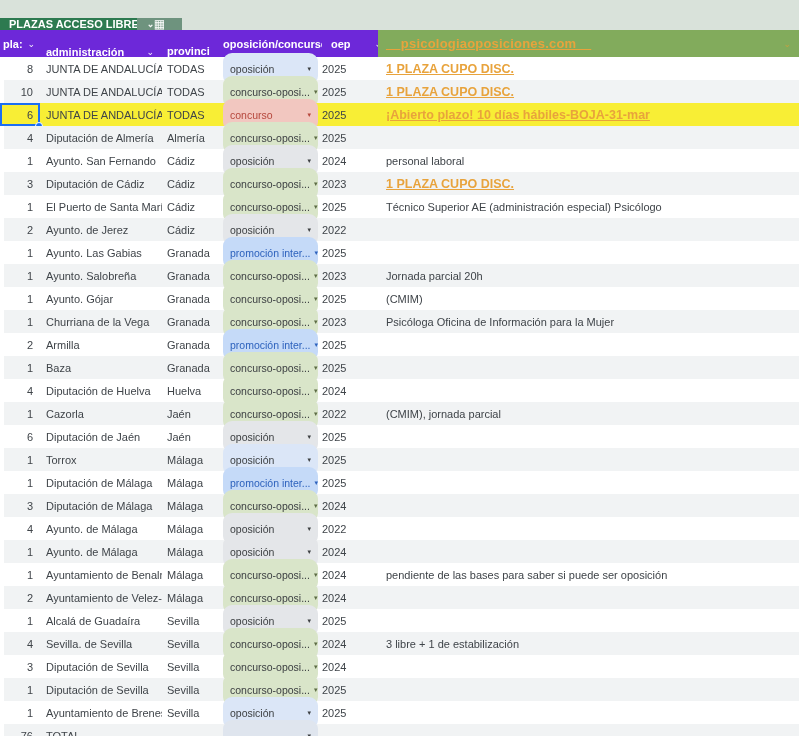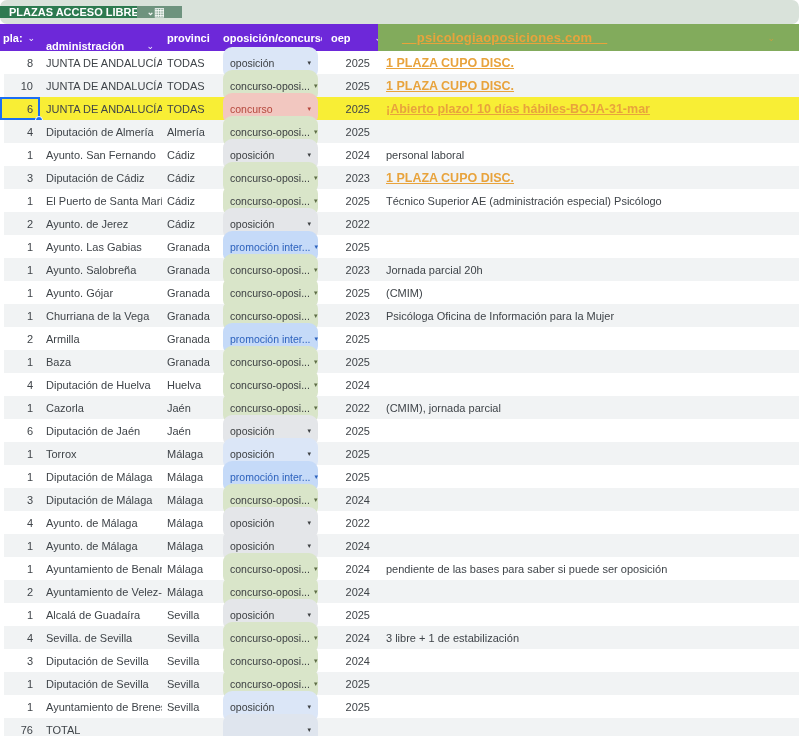--- a/index.html
+++ b/index.html
@@ -2,59 +2,59 @@
 <html><head>
 <meta charset="utf-8">
 <style>
   html,body{margin:0;padding:0;}
   body{
     width:799px;height:736px;overflow:hidden;background:#fff;
     font-family:"Liberation Sans", sans-serif;
     -webkit-font-smoothing:antialiased;
   }
   
-  .tabstrip{height:24px;background:#d9e2da;display:flex;align-items:center;border-radius:7px;}
+  .tabstrip{height:30px;background:#d9e2da;display:flex;align-items:flex-end;}
   .tab-active{
     background:#2d7a50;color:#fff;font-weight:bold;font-size:11px;
     display:flex;align-items:center;padding:0 9px;width:137px;box-sizing:border-box;
     white-space:nowrap;
   }
   .tab-active .chev{margin-left:8px;font-size:9px;opacity:.95;}
   .tab-icon{
     background:#6e937e;width:45px;display:flex;align-items:center;justify-content:center;
     color:#fff;font-size:12px;line-height:1;
   }
   
   .hdr{height:27px;background:#6d28d9;display:flex;color:#fff;font-size:11px;font-weight:bold;}
   .hcell{display:flex;align-items:center;box-sizing:border-box;overflow:hidden;white-space:nowrap;}
   .hcell .chev{font-size:9px;opacity:.95;font-weight:normal;flex:0 0 auto;}
   .h-pla{width:40px;padding-left:3px;gap:5px;}
   .h-admin{width:122px;padding:16px 8px 0 6px;justify-content:space-between;}
-  .h-prov{width:56px;padding-left:5px;gap:10px;}
+  .h-prov{width:56px;padding-left:5px;gap:10px;align-items:flex-end;}
   .h-tipo{width:104px;padding:0 6px 0 5px;justify-content:space-between;}
   .h-oep{width:56px;padding-left:9px;gap:24px;}
   .h-promo{
-    flex:1;background:#82ab5c;padding:0 24px;justify-content:space-between;
+    flex:1;background:#82ab5c;padding:0 8px;justify-content:space-between;
   }
   .promo-link{
     color:#e8a33c;font-size:13px;font-weight:bold;text-decoration:underline;
     letter-spacing:.2px;cursor:pointer;
   }
   .h-promo .chev{color:#c9a03f;}
   
   .rows{display:block;}
   .row{height:23px;display:flex;align-items:center;font-size:11px;color:#3f4449;position:relative;}
   .row.gray{background:linear-gradient(to right,#ffffff 4px,#f1f3f4 4px);}
   .row.yellow{background:#f8ee35;}
   .cell{box-sizing:border-box;overflow:hidden;white-space:nowrap;}
   .c-pla{width:40px;text-align:right;padding-right:7px;}
   .c-admin{width:122px;padding-left:6px;}
   .c-prov{width:56px;padding-left:5px;}
   .c-tipo{width:104px;display:flex;align-items:center;padding-left:5px;}
-  .c-oep{width:56px;text-align:right;padding-right:8px;}
+  .c-oep{width:56px;text-align:left;padding-right:8px;}
   .c-nota{flex:1;padding-left:8px;}
   .nota-link{color:#e8a33c;font-weight:bold;text-decoration:underline;font-size:12.5px;cursor:pointer;}
   
   .chip{
     width:95px;height:32px;border-radius:9px;box-sizing:border-box;
     display:flex;align-items:center;justify-content:space-between;
     padding:0 7px;font-size:10.5px;cursor:pointer;text-align:right;
   }
   .chip .tri{font-size:7px;line-height:1;margin-left:4px;}
   .chip.gray {background:#e4e6e9;color:#3d4043;} .chip.gray  .tri{color:#3d4043;}

